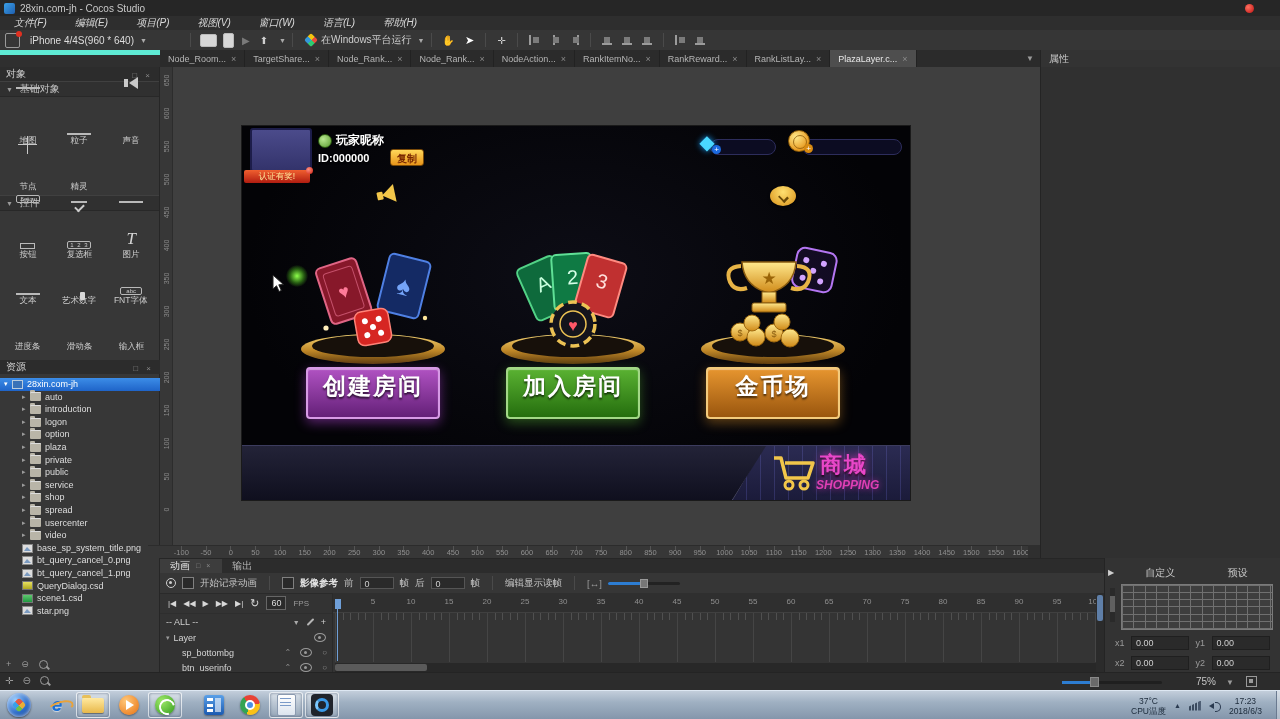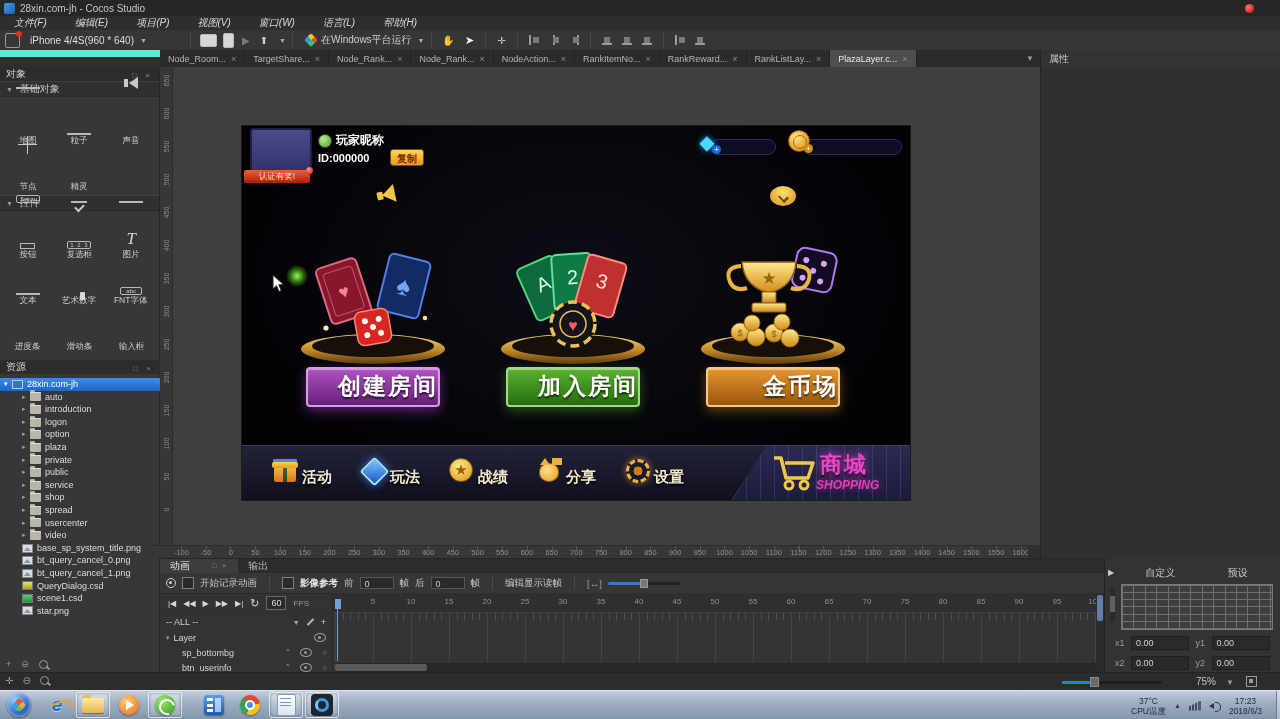--- a/index.html
+++ b/index.html
@@ -5,21 +5,21 @@
   html,body{margin:0;padding:0;background:#111;}
   body{width:1280px;height:719px;overflow:hidden;font-family:"Liberation Sans","DejaVu Sans",sans-serif;-webkit-font-smoothing:antialiased;}
   #app{position:relative;width:1280px;height:719px;background:#2f2f2f;}
 
   
   .titlebar{position:absolute;left:0;top:0;width:1280px;height:16px;background:#262626;display:flex;align-items:center;color:#c8c8c8;font-size:10px;}
   .app-ico{width:11px;height:11px;margin:0 5px 0 4px;background:linear-gradient(135deg,#3aa0e8,#1f5fb0);border-radius:2px;}
   .rec-dot{position:absolute;right:26px;top:4px;width:9px;height:9px;border-radius:50%;background:radial-gradient(circle at 35% 35%,#ff7060,#c01010);}
   .menubar{position:absolute;left:0;top:16px;width:1280px;height:14px;background:#2e2e2e;display:flex;align-items:center;color:#d6d6d6;font-size:10px;font-style:italic;}
   .menubar span{padding:0 14px;cursor:default;}
-  .toolbar{position:absolute;left:0;top:30px;width:1280px;height:20px;background:#363636;border-bottom:7px solid #5eead4;display:flex;align-items:center;color:#cfcfcf;font-size:10px;}
+  .toolbar{position:absolute;left:0;top:30px;width:1280px;height:20px;background:#363636;border-bottom:5px solid #5eead4;display:flex;align-items:center;color:#cfcfcf;font-size:10px;}
   .tb-sep{width:1px;height:14px;background:#4a4a4a;margin:0 6px;}
   .proj-ico{position:relative;width:13px;height:13px;border:1px solid #9a9a9a;border-radius:2px;margin:0 6px 0 5px;}
   .proj-ico::after{content:"";position:absolute;right:-3px;top:-3px;width:6px;height:6px;border-radius:50%;background:#e03020;}
   .device-sel{display:flex;align-items:center;width:150px;height:15px;padding:0 4px;color:#ddd;}
   .caret{font-size:7px;color:#aaa;margin-left:6px;}
   .tb-btn{width:15px;height:11px;border:1px solid #bbb;border-radius:2px;margin:0 3px;}
   .tb-btn.fill{background:#d8d8d8;}
   .tb-btn.portrait{width:9px;height:13px;}
   .glyph-btn{margin:0 5px;color:#cfcfcf;font-size:10px;}
   .glyph-btn.dim{color:#7a7a7a;}
@@ -114,21 +114,21 @@
   .sc-horn::before{content:"";position:absolute;left:10px;top:2px;width:0;height:0;border-top:9px solid transparent;border-bottom:9px solid transparent;border-right:13px solid #f2c64a;}
   .sc-horn::after{content:"";position:absolute;left:5px;top:7px;width:6px;height:8px;background:#f2c64a;border-radius:1px;}
   .sc-dropbtn{position:absolute;left:528px;top:60px;width:26px;height:20px;border-radius:50%;background:radial-gradient(circle at 50% 30%,#ffe070,#d89018);box-shadow:0 2px 3px rgba(0,0,0,.6);}
   .sc-dropbtn::after{content:"";position:absolute;left:8px;top:6px;width:8px;height:8px;border-right:3px solid #6a4a08;border-bottom:3px solid #6a4a08;transform:rotate(45deg) scale(.8,.6);}
   .sc-glow{position:absolute;left:44px;top:139px;width:22px;height:22px;border-radius:50%;background:radial-gradient(circle,#8cff4a 0%,rgba(80,200,30,.45) 45%,transparent 72%);}
   .sc-cursor{position:absolute;left:30px;top:148px;}
 
   .sc-panel{position:absolute;top:90px;width:170px;height:190px;}
   .sc-panel.p1{left:46px;} .sc-panel.p2{left:246px;} .sc-panel.p3{left:446px;}
   .sc-panel svg{position:absolute;left:0;top:16px;}
-  .plate{position:absolute;left:18px;top:151px;width:134px;height:40px;border-radius:4px;text-align:right;line-height:34px;font-size:23px;font-weight:bold;color:#fff;letter-spacing:2px;text-shadow:0 2px 2px rgba(0,0,0,.65);box-sizing:border-box;}
+  .plate{position:absolute;left:18px;top:151px;width:134px;height:52px;border-radius:4px;text-align:center;line-height:34px;font-size:23px;font-weight:bold;color:#fff;letter-spacing:2px;text-shadow:0 2px 2px rgba(0,0,0,.65);box-sizing:border-box;}
   .plate.purple{background:linear-gradient(#b052c2,#642078);border:2px solid #d79ae6;box-shadow:0 4px 12px rgba(190,70,230,.45),inset 0 1px 1px rgba(255,255,255,.45);}
   .plate.green{background:linear-gradient(#5ab232,#256e0e);border:2px solid #a2d886;box-shadow:0 4px 12px rgba(90,190,50,.4),inset 0 1px 1px rgba(255,255,255,.45);}
   .plate.gold{background:linear-gradient(#e6952f,#9a560e);border:2px solid #f4cb7c;box-shadow:0 4px 12px rgba(230,150,40,.4),inset 0 1px 1px rgba(255,255,255,.45);}
 
   .sc-bottombar{position:absolute;left:0;bottom:0;width:100%;height:54px;background:linear-gradient(180deg,#232338,#0f0f1e);border-top:1px solid #3c3c5e;}
   .sc-shop{position:absolute;right:0;top:0;width:178px;height:100%;clip-path:polygon(34px 0,100% 0,100% 100%,0 100%);background:linear-gradient(180deg,#2b2b52,#1b1b3a),repeating-linear-gradient(90deg,rgba(90,90,200,.25) 0 1px,transparent 1px 14px);background-blend-mode:screen;}
   .sc-shop::before{content:"";position:absolute;left:12px;top:-6px;width:3px;height:70px;background:linear-gradient(#fff,rgba(255,255,255,.1));transform:rotate(30deg);}
   .sc-shop-label{position:absolute;left:88px;top:4px;font-size:22px;font-weight:bold;color:#e847c8;text-shadow:0 0 8px rgba(230,60,200,.8),0 2px 2px #000;letter-spacing:2px;}
   .sc-shop-sub{position:absolute;left:84px;top:32px;font-size:12px;font-weight:bold;font-style:italic;color:#de3fb4;text-shadow:0 0 6px rgba(220,50,180,.7);}
   .sc-cart{position:absolute;left:40px;top:8px;}
@@ -141,21 +141,21 @@
   .micon.gem::before{content:"";position:absolute;left:6px;top:6px;width:17px;height:17px;transform:rotate(45deg);background:linear-gradient(135deg,#7cc8ff,#1b56c8);border:2px solid #a8e0ff;border-radius:3px;box-shadow:0 0 8px rgba(60,140,255,.8);}
   .micon.medal::before{content:"";position:absolute;left:3px;top:3px;width:24px;height:24px;border-radius:50%;background:radial-gradient(circle at 40% 32%,#ffe98a,#dc9318);border:1px solid #8a5a08;box-sizing:border-box;}
   .micon.medal::after{content:"★";position:absolute;left:0;top:3px;width:30px;text-align:center;font-size:15px;line-height:24px;color:#9a6408;}
   .micon.cat::before{content:"";position:absolute;left:5px;top:8px;width:20px;height:19px;border-radius:45% 45% 48% 48%;background:radial-gradient(circle at 40% 35%,#ffdf8a,#e89a20);border:1px solid #9a6408;box-sizing:border-box;}
   .micon.cat::after{content:"";position:absolute;left:6px;top:3px;width:0;height:0;border-left:5px solid transparent;border-right:5px solid transparent;border-bottom:7px solid #f0b040;box-shadow:12px 0 0 #f0b040;}
   .micon.gear::before{content:"";position:absolute;left:4px;top:4px;width:18px;height:18px;border:3px dashed #f0b040;border-radius:50%;background:radial-gradient(circle,#c87f18 35%,transparent 36%);box-shadow:0 0 6px rgba(240,170,60,.6);}
 
   
   .timeline{position:absolute;left:160px;top:558px;width:944px;height:114px;background:#333;border-top:1px solid #262626;box-sizing:border-box;}
   .tl-tabs{height:14px;display:flex;font-size:10px;color:#b9b9b9;background:#2c2c2c;}
-  .tl-tab{padding:0 10px;line-height:14px;display:flex;gap:22px;align-items:center;}
+  .tl-tab{padding:0 10px;line-height:14px;display:flex;gap:6px;align-items:center;}
   .tl-tab.active{background:#3d3d3d;color:#e5e5e5;}
   .tl-tab .mini{font-size:7px;color:#8a8a8a;letter-spacing:2px;}
   .tl-controls{height:20px;display:flex;align-items:center;font-size:9.5px;color:#c5c5c5;background:#363636;border-bottom:1px solid #2a2a2a;gap:6px;padding-left:6px;}
   .rec-circle{width:10px;height:10px;border-radius:50%;border:1.5px solid #cfcfcf;position:relative;box-sizing:border-box;flex:none;}
   .rec-circle::after{content:"";position:absolute;left:2.2px;top:2.2px;width:3px;height:3px;border-radius:50%;background:#cfcfcf;}
   .chk{width:10px;height:10px;border:1px solid #808080;background:#2a2a2a;flex:none;}
   .num-box{width:34px;height:12px;background:#2a2a2a;border:1px solid #555;color:#cfcfcf;font-size:9px;line-height:12px;padding-left:4px;box-sizing:border-box;}
   .mini-slider{width:72px;height:3px;background:#222;border-radius:2px;position:relative;flex:none;}
   .mini-slider .fill{position:absolute;left:0;top:0;height:3px;width:34px;background:#2d7dd2;border-radius:2px;}
   .mini-slider .thumb{position:absolute;left:32px;top:-3px;width:8px;height:9px;background:#777;border:1px solid #999;box-sizing:border-box;}
@@ -663,42 +663,20 @@
               <circle cx="64" cy="91" r="8" fill="url(#tg)"></circle>
               <circle cx="94" cy="90" r="8" fill="url(#tg)"></circle>
           </g>
           <text x="52" y="104" font-size="9" fill="#8a5c10" text-anchor="middle">$</text>
           <text x="86" y="105" font-size="9" fill="#8a5c10" text-anchor="middle">$</text>
         </svg>
         <div class="plate gold">金币场</div>
       </div>
 
       <div class="sc-bottombar">
-        <div class="sc-menu">
-          <div class="sc-menu-item">
-              <span class="micon gift"></span>
-              <span class="mlabel">活动</span>
-            </div>
-            <div class="sc-menu-item">
-              <span class="micon gem"></span>
-              <span class="mlabel">玩法</span>
-            </div>
-            <div class="sc-menu-item">
-              <span class="micon medal"></span>
-              <span class="mlabel">战绩</span>
-            </div>
-            <div class="sc-menu-item">
-              <span class="micon cat"></span>
-              <span class="mlabel">分享</span>
-            </div>
-            <div class="sc-menu-item">
-              <span class="micon gear"></span>
-              <span class="mlabel">设置</span>
-            </div>
-        </div>
         <div class="sc-shop">
           <svg class="sc-cart" width="44" height="38" viewBox="0 0 44 38">
             <path d="M2,4 h7 l5,20 h22 l5,-15 h-28" fill="none" stroke="#f2c64a" stroke-width="3.5" stroke-linejoin="round"></path>
             <circle cx="17" cy="31" r="4" fill="none" stroke="#f2c64a" stroke-width="3"></circle>
             <circle cx="32" cy="31" r="4" fill="none" stroke="#f2c64a" stroke-width="3"></circle>
           </svg>
           <span class="sc-shop-label">商城</span>
           <span class="sc-shop-sub">SHOPPING</span>
         </div>
       </div>

